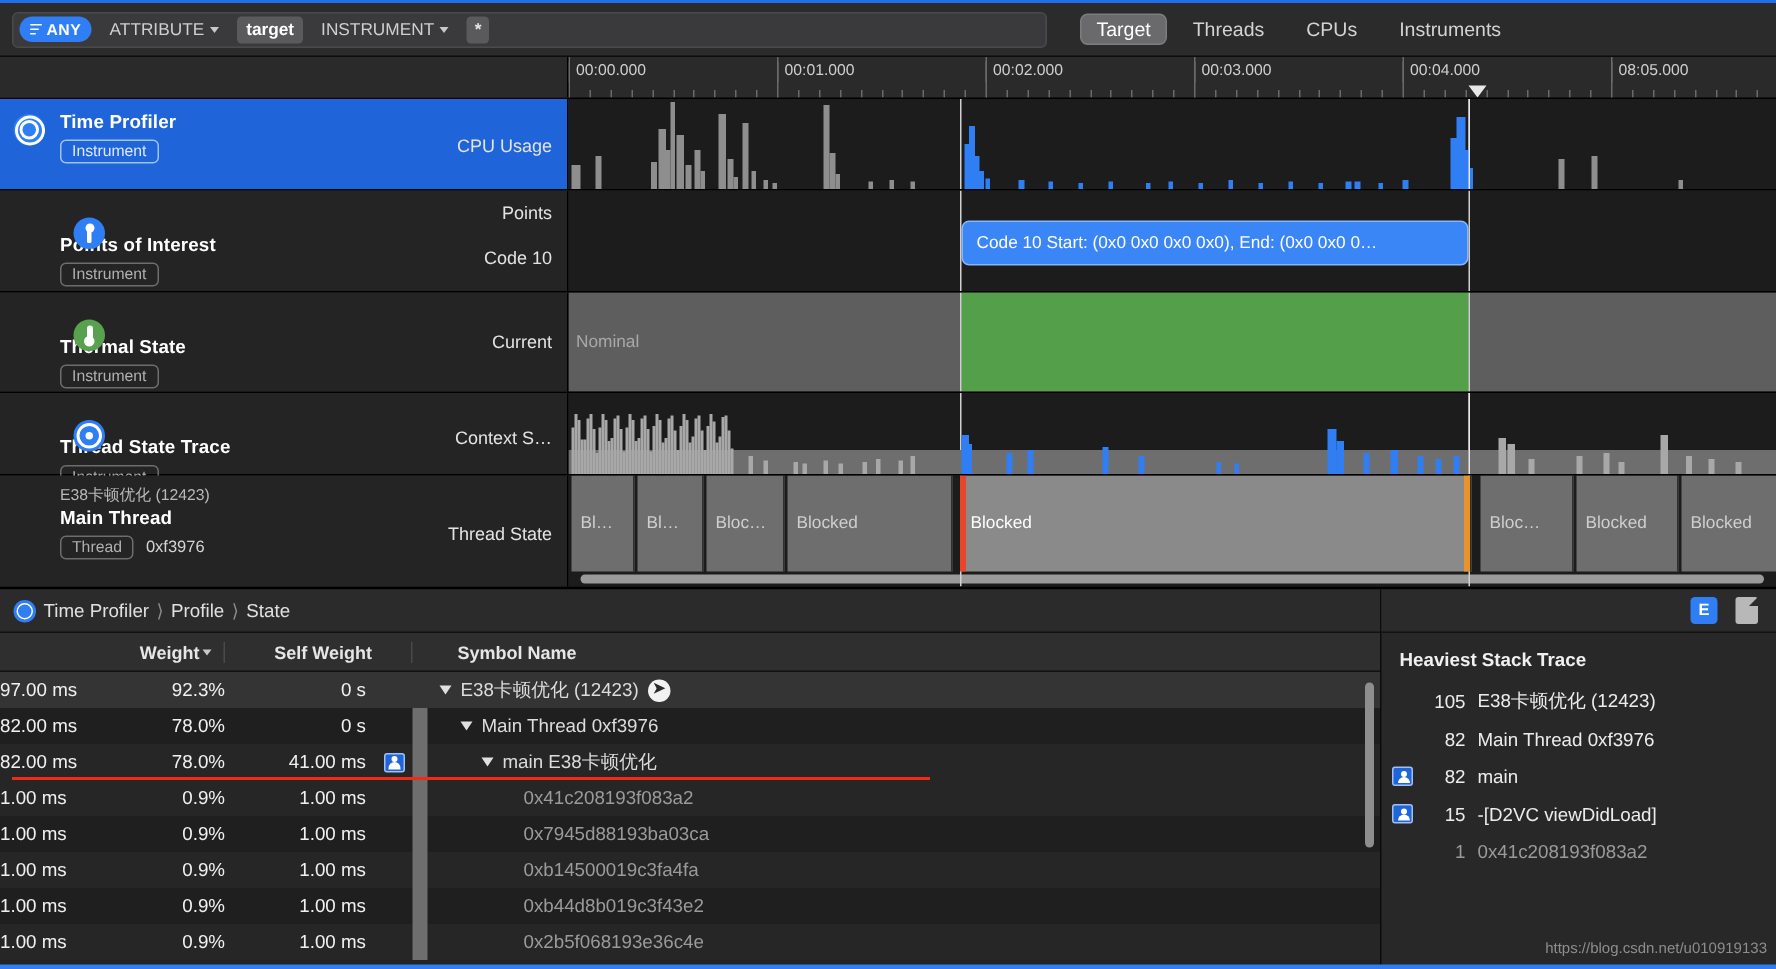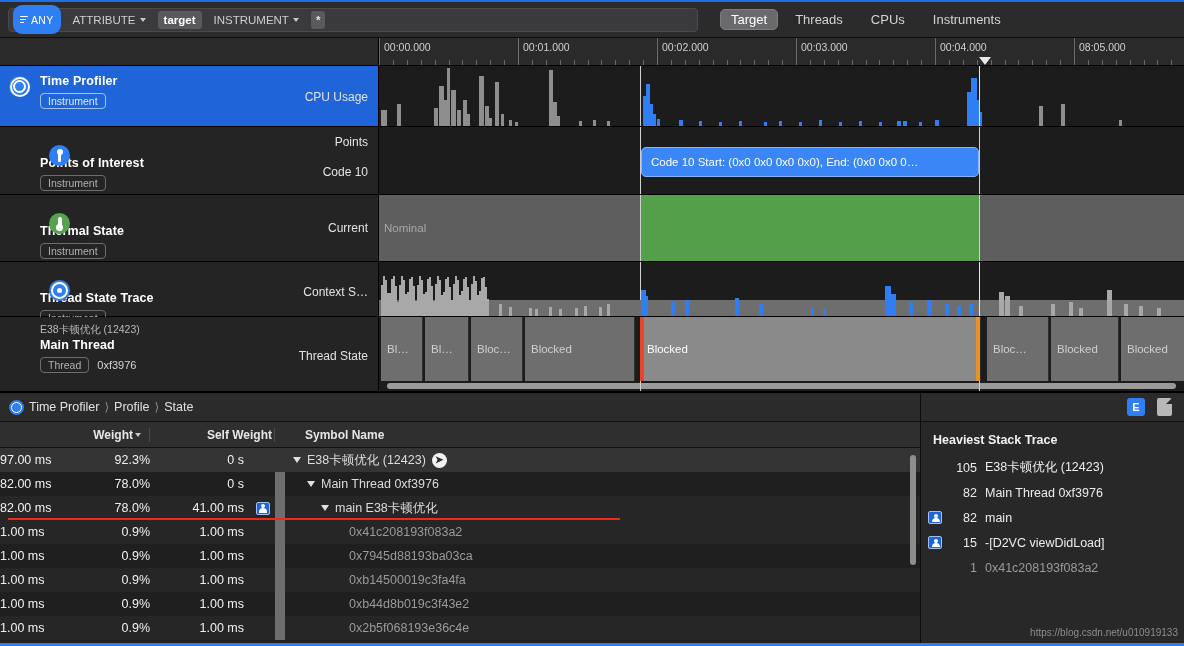--- a/index.html
+++ b/index.html
@@ -17,23 +17,23 @@
   .toolbar {
     height: 36px; min-height: 36px; background: #2b2b2b;
     display: flex; align-items: center; padding: 0 8px; gap: 8px;
     border-bottom: 1px solid #0d0d0d;
   }
   .filter-field {
     flex: 0 0 690px; height: 24px; background: #3a3a3c; border: 1px solid #4a4a4c;
     border-radius: 4px; display: flex; align-items: center; padding: 0 4px; gap: 6px;
   }
   .pill-any {
-    background: #2f7ef4; color: #fff; border-radius: 9px; height: 29px;
+    background: #2f7ef4; color: #fff; border-radius: 9px; height: 17px;
     display: flex; align-items: center; gap: 3px; padding: 0 7px;
-    font-size: 10.5px; font-weight: normal; letter-spacing: .3px;
+    font-size: 10.5px; font-weight: bold; letter-spacing: .3px;
   }
   .pill-any .lines { display: inline-flex; flex-direction: column; gap: 1.5px; }
   .pill-any .lines i { display: block; height: 1.5px; background: #fff; border-radius: 1px; }
   .pill-any .lines i:nth-child(1) { width: 8px; }
   .pill-any .lines i:nth-child(2) { width: 6px; }
   .pill-any .lines i:nth-child(3) { width: 4px; }
   .tok {
     height: 18px; display: flex; align-items: center; gap: 4px; padding: 0 6px;
     font-size: 11.5px; color: #d8d8d8; border-radius: 3px;
   }
@@ -120,21 +120,21 @@
   .crumbs { height: 29px; display: flex; align-items: center; gap: 5px; padding: 0 9px; background: #2b2b2b;
             border-bottom: 1px solid #111; font-size: 12.5px; color: #e0e0e0; }
   .crumb-icon { width: 15px; height: 15px; border-radius: 50%; background: #2f7ef4; position: relative;
                 display: flex; align-items: center; justify-content: center; }
   .crumb-icon::before { content:""; width:9px; height:9px; border-radius:50%; border:1.5px solid #fff; }
   .crumb-sep { color: #8c8c8c; font-size: 12px; }
   .col-head { height: 26px; display: flex; align-items: center; background: #2f2f2f; border-bottom: 1px solid #111;
               font-size: 12px; font-weight: bold; color: #e6e6e6; }
   .ch { display: flex; align-items: center; }
   .ch.w-weight { width: 150px; justify-content: flex-end; padding-right: 8px; border-right: 1px solid #4a4a4a; gap: 2px; }
-  .ch.w-self { width: 125px; justify-content: flex-end; padding-right: 2px; border-right: 1px solid #4a4a4a; }
+  .ch.w-self { width: 125px; justify-content: flex-end; padding-right: 26px; border-right: 1px solid #4a4a4a; }
   .ch.w-gap { width: 22px; border-right: 1px solid #4a4a4a; }
   .ch.w-sym { flex: 1; padding-left: 8px; }
 
   .rows { flex: 1; overflow: hidden; position: relative; }
   .row { height: 24px; display: flex; align-items: center; font-size: 12.5px; position: relative; }
   .row.alt { background: #262626; }
   .row.dark { background: #1f1f1f; }
   .row.first { background: #343434; }
   .c-weight { width: 100px; text-align: left; padding-right: 6px; color: #f0f0f0; }
   .c-pct { width: 50px; text-align: right; color: #f0f0f0; }

